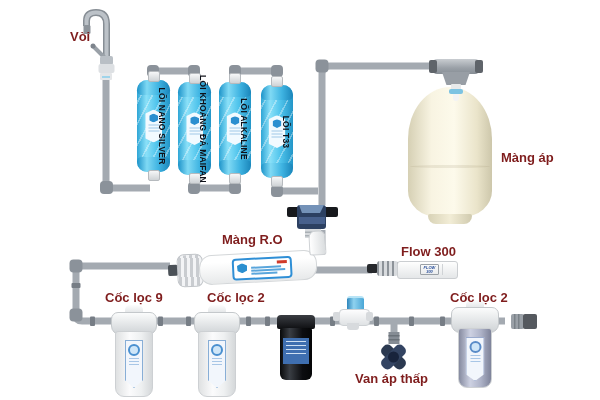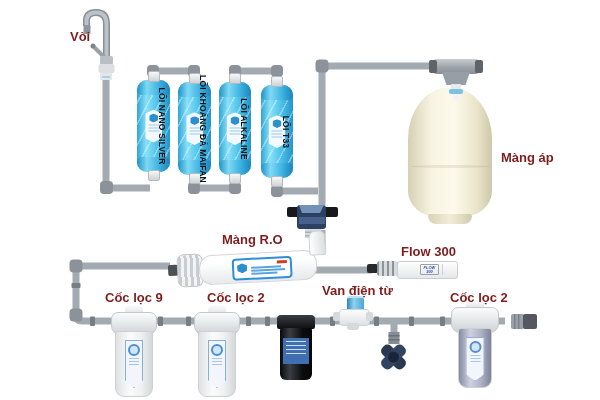--- a/index.html
+++ b/index.html
@@ -327,18 +327,18 @@
     <div class="sbody"></div>
     <div class="snub" style="left:0;top:16px;width:7px;height:9px;"></div>
     <div class="snub" style="right:0;top:16px;width:7px;height:9px;"></div>
     <div class="snub" style="left:14px;top:27px;width:12px;height:7px;border-radius:0 0 3px 3px;"></div>
   </div>
 
   <div class="lbl" style="left:70px;top:29px;">Vòi</div>
   <div class="lbl" style="left:501px;top:150px;">Màng áp</div>
   <div class="lbl" style="left:222px;top:232px;">Màng R.O</div>
   <div class="lbl" style="left:401px;top:244px;">Flow 300</div>
-  <div class="lbl" style="left:322px;top:283px;">Van điện từ</div>
   <div class="lbl" style="left:105px;top:290px;">Cốc lọc 9</div>
   <div class="lbl" style="left:184px;top:290px;margin-left:23px;">Cốc lọc 2</div>
   <div class="lbl" style="left:450px;top:290px;">Cốc lọc 2</div>
+  <div class="lbl" style="left:355px;top:371px;">Van áp thấp</div>
 
 </div>
 
 </body></html>

